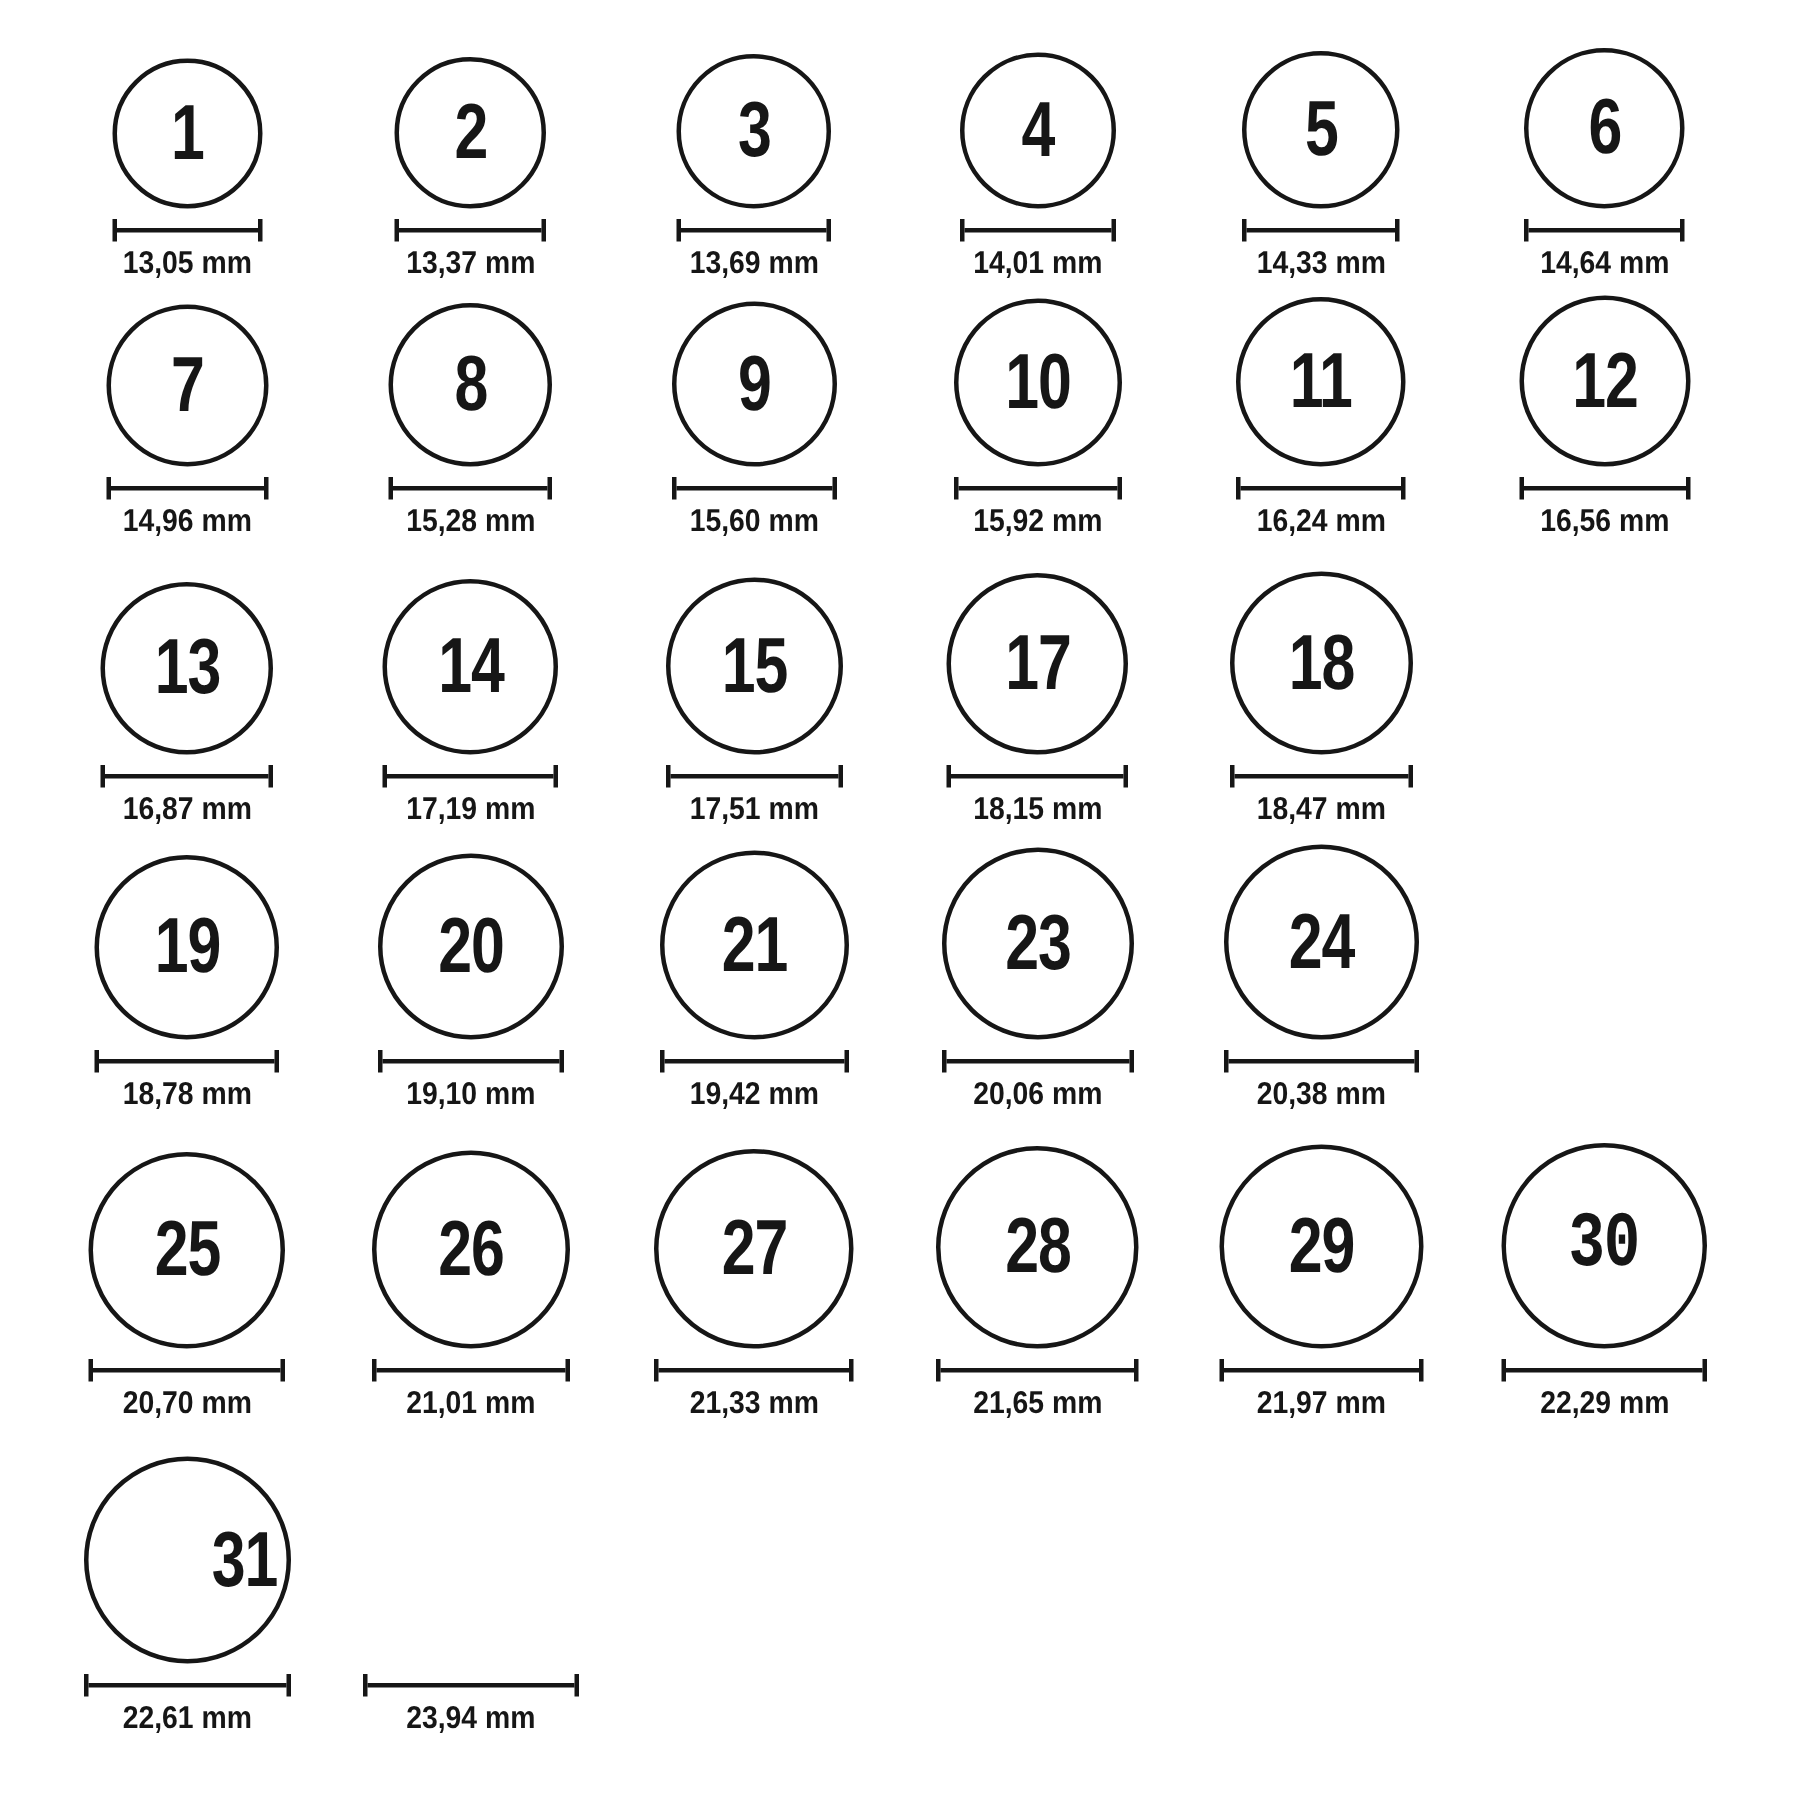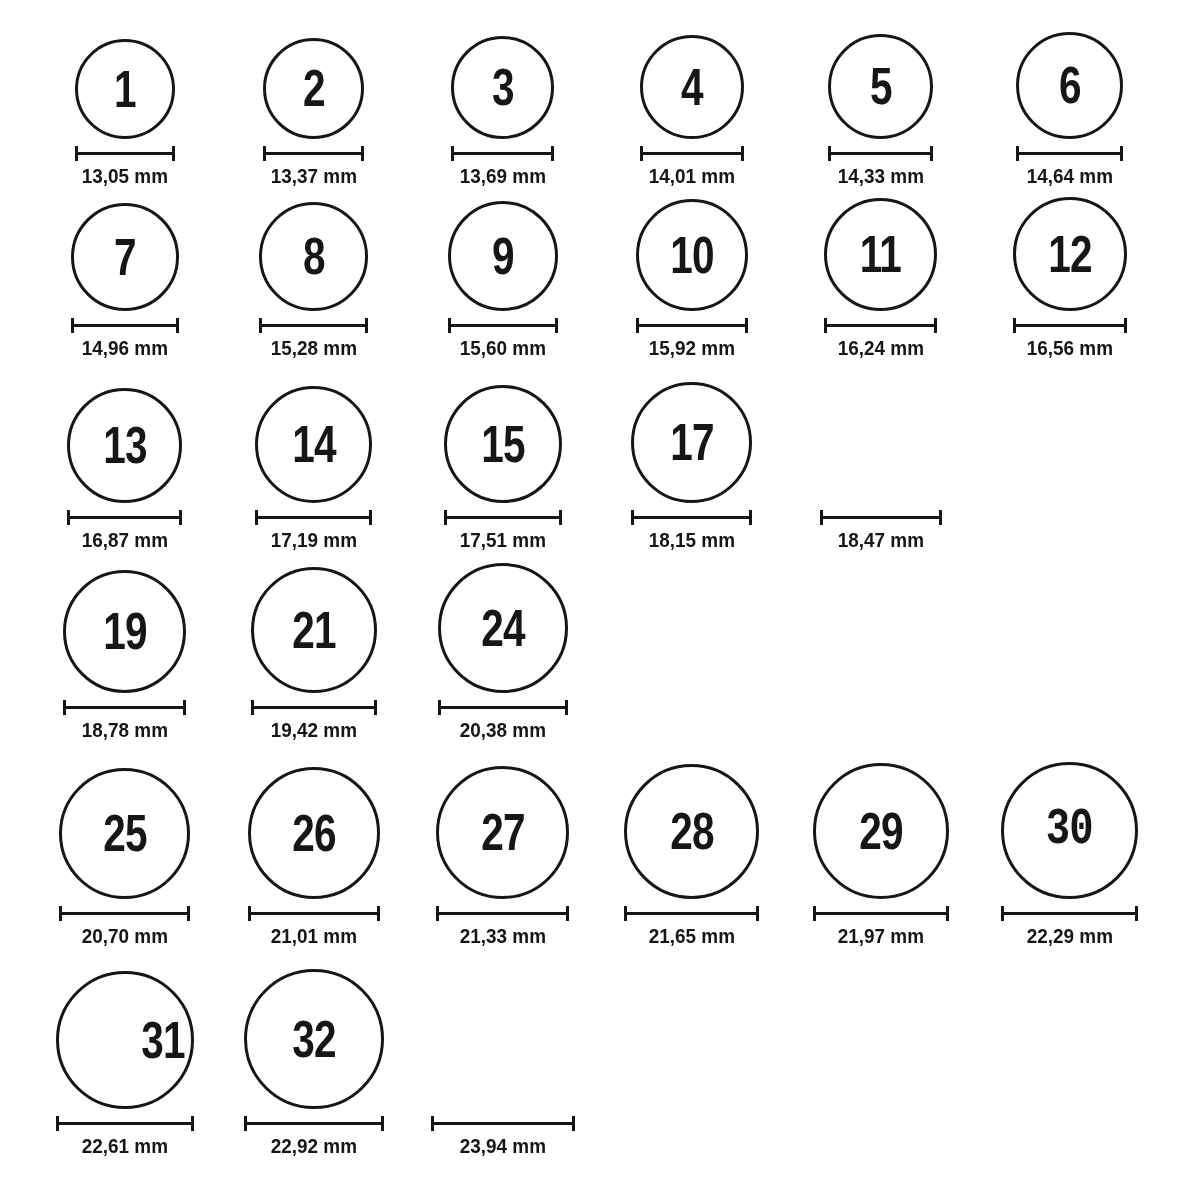--- a/index.html
+++ b/index.html
@@ -225,46 +225,67 @@
       <div class="cell">
     <div class="ring" style="width: 121px; height: 121px; text-align: center;">
       <span class="num">17</span>
     </div>
     <div class="ruler" style="width: 121px;">
       <span class="bar"></span>
     </div>
     <div class="dlabel">18,15 mm</div>
   </div>
       <div class="cell">
+    <div class="ring" style="width: 122px; height: 122px;">
+      <span class="num">18</span>
+    </div>
     <div class="ruler" style="width: 122px;">
       <span class="bar"></span>
     </div>
     <div class="dlabel">18,47 mm</div>
   </div>
     </div>
     <div class="row">
       <div class="cell">
     <div class="ring" style="width: 123px; height: 123px; align-items: center;">
       <span class="num">19</span>
     </div>
     <div class="ruler" style="width: 123px;">
       <span class="bar"></span>
     </div>
     <div class="dlabel">18,78 mm</div>
   </div>
       <div class="cell">
+    <div class="ring" style="width: 124px; height: 124px;">
+      <span class="num">20</span>
+    </div>
+    <div class="ruler" style="width: 124px;">
+      <span class="bar"></span>
+    </div>
+    <div class="dlabel">19,10 mm</div>
+  </div>
+      <div class="cell">
     <div class="ring" style="width: 126px; height: 126px;">
       <span class="num">21</span>
     </div>
     <div class="ruler" style="width: 126px;">
       <span class="bar"></span>
     </div>
     <div class="dlabel">19,42 mm</div>
   </div>
       <div class="cell">
+    <div class="ring" style="width: 128px; height: 128px;">
+      <span class="num">23</span>
+    </div>
+    <div class="ruler" style="width: 128px;">
+      <span class="bar"></span>
+    </div>
+    <div class="dlabel">20,06 mm</div>
+  </div>
+      <div class="cell">
     <div class="ring" style="width: 130px; height: 130px;">
       <span class="num">24</span>
     </div>
     <div class="ruler" style="width: 130px;">
       <span class="bar"></span>
     </div>
     <div class="dlabel">20,38 mm</div>
   </div>
     </div>
     <div class="row">
@@ -327,28 +348,19 @@
       <div class="cell">
     <div class="ring" style="width: 138px; height: 138px; justify-content: flex-end;">
       <span class="num">31</span>
     </div>
     <div class="ruler" style="width: 138px;">
       <span class="bar"></span>
     </div>
     <div class="dlabel">22,61 mm</div>
   </div>
       <div class="cell">
-    <div class="ring" style="width: 140px; height: 140px;">
-      <span class="num">32</span>
-    </div>
-    <div class="ruler" style="width: 140px;">
-      <span class="bar"></span>
-    </div>
-    <div class="dlabel">22,92 mm</div>
-  </div>
-      <div class="cell">
     <div class="ruler" style="width: 144px;">
       <span class="bar"></span>
     </div>
     <div class="dlabel">23,94 mm</div>
   </div>
     </div>
   </div>
 
 </body></html>

